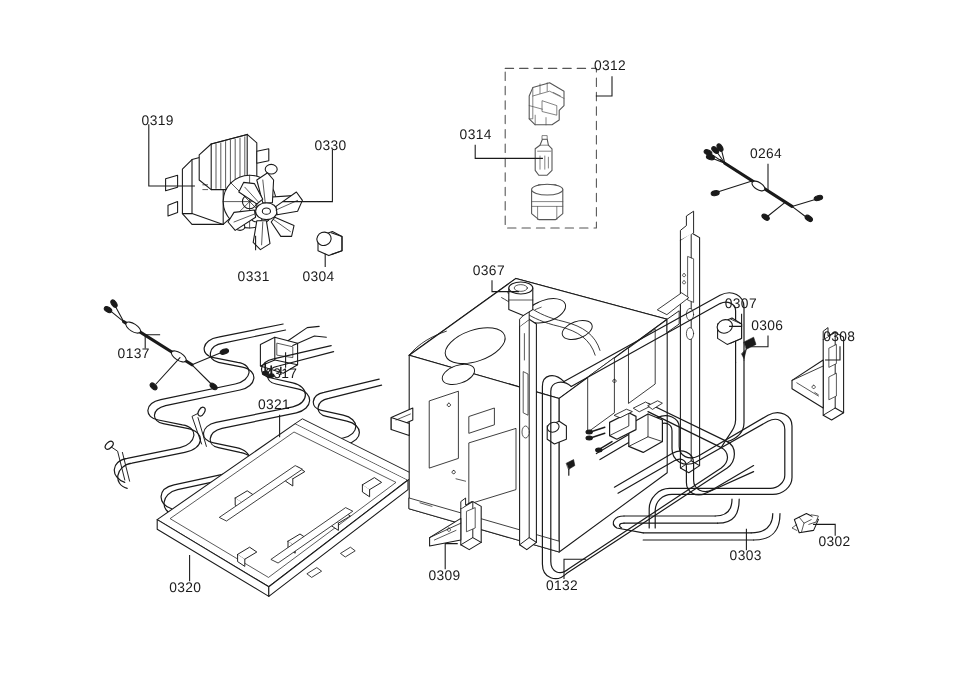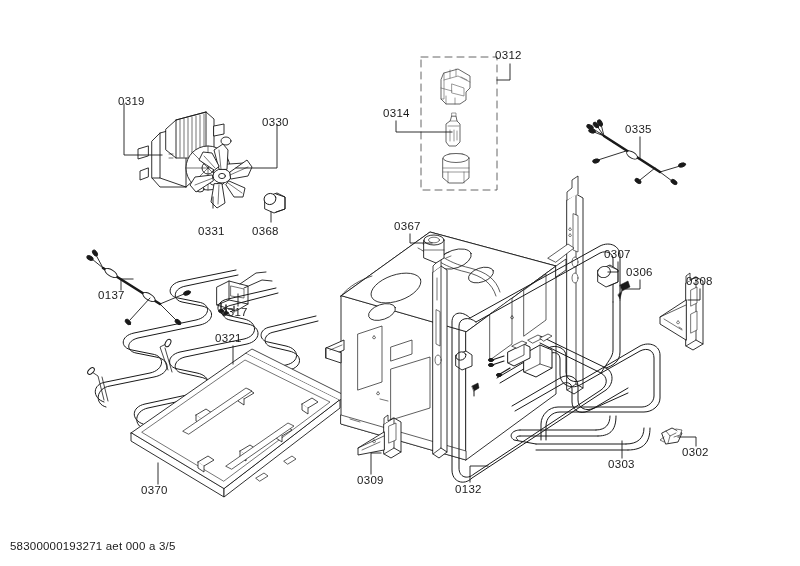--- a/index.html
+++ b/index.html
@@ -506,32 +506,31 @@
       <path d="M371 474 L371 453 L381 453"></path>
       <path d="M470 482 L470 466 L488 466"></path>
       <path d="M622 458 L622 441"></path>
       <path d="M696 446 L696 437 L678 437"></path>
     </g>
   </svg>
 
   <span class="lbl" style="left:118px;top:96px">0319</span>
   <span class="lbl" style="left:262px;top:117px">0330</span>
   <span class="lbl" style="left:198px;top:226px">0331</span>
-  <span class="lbl" style="left:252px;top:226px">0368</span>
+  <span class="lbl" style="left:252px;top:226px">0304</span>
   <span class="lbl" style="left:495px;top:50px">0312</span>
   <span class="lbl" style="left:383px;top:108px">0314</span>
-  <span class="lbl" style="left:625px;top:124px">0335</span>
+  <span class="lbl" style="left:625px;top:124px">0264</span>
   <span class="lbl" style="left:98px;top:290px">0137</span>
   <span class="lbl" style="left:221px;top:307px">0317</span>
   <span class="lbl" style="left:215px;top:333px">0321</span>
-  <span class="lbl" style="left:141px;top:485px">0370</span>
+  <span class="lbl" style="left:141px;top:485px">0320</span>
   <span class="lbl" style="left:394px;top:221px">0367</span>
   <span class="lbl" style="left:604px;top:249px">0307</span>
   <span class="lbl" style="left:626px;top:267px">0306</span>
   <span class="lbl" style="left:686px;top:276px">0308</span>
   <span class="lbl" style="left:357px;top:475px">0309</span>
   <span class="lbl" style="left:455px;top:484px">0132</span>
   <span class="lbl" style="left:608px;top:459px">0303</span>
   <span class="lbl" style="left:682px;top:447px">0302</span>
 
-  <div id="footer">58300000193271 aet 000 a 3/5</div>
 
 </div>
 
 </body></html>

